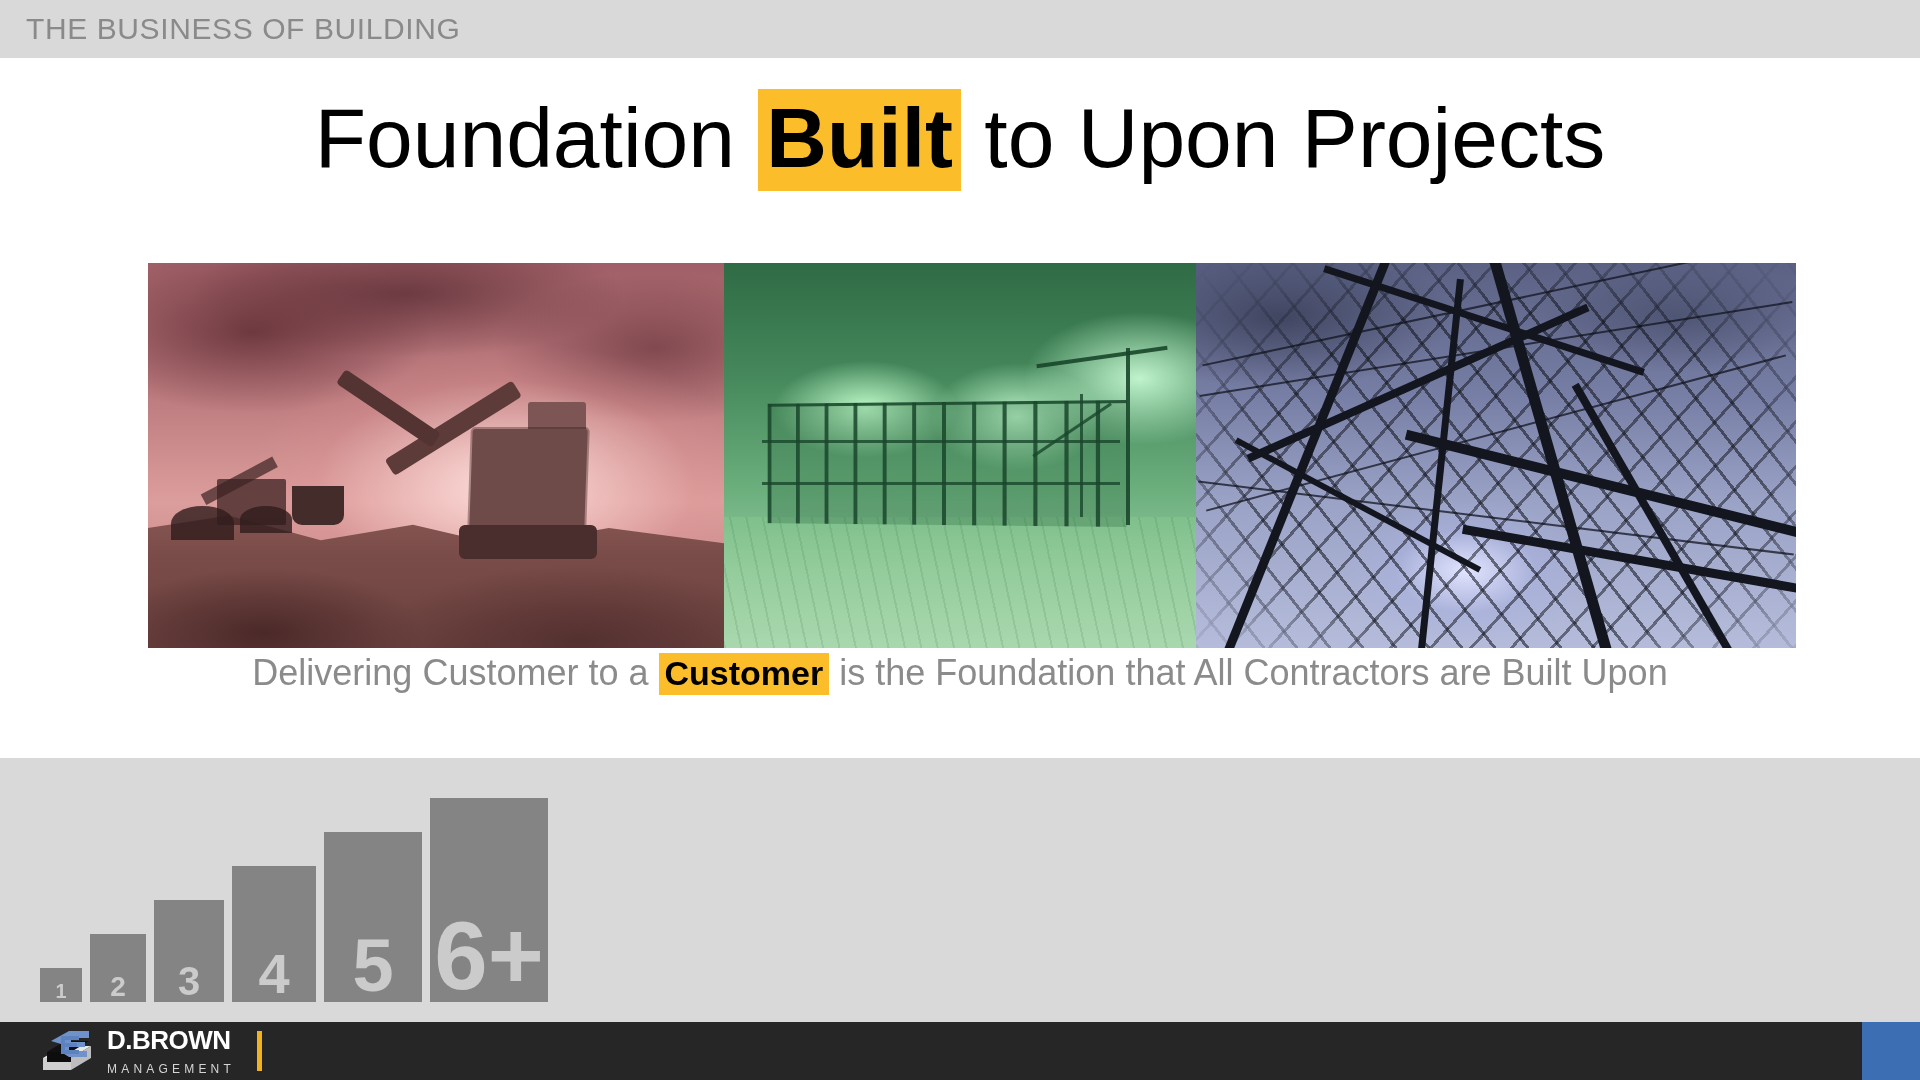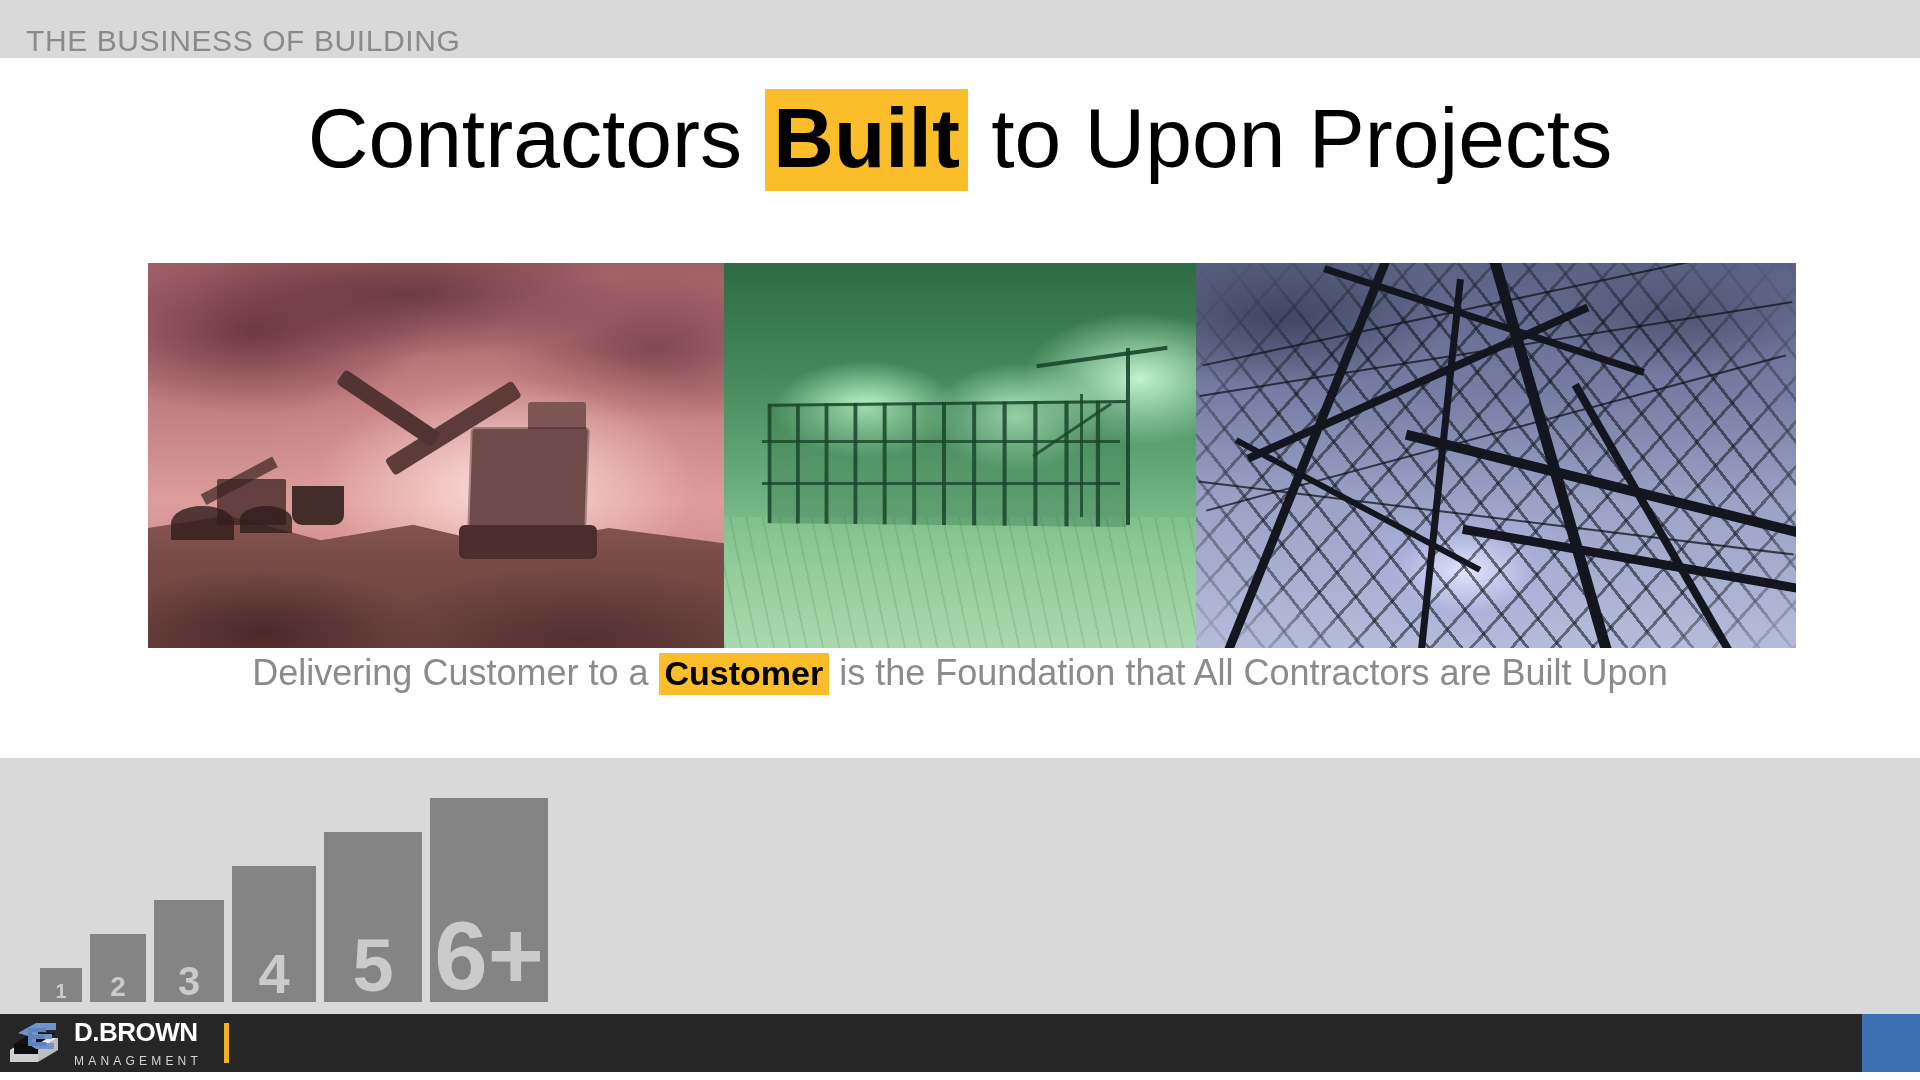--- a/index.html
+++ b/index.html
@@ -8,21 +8,21 @@
     background:#ffffff;
     font-family:"Liberation Sans", sans-serif;
     overflow:hidden;
     position:relative;
   }
 
   
   .eyebrow-band{
     position:absolute; left:0; top:0; width:1920px; height:58px;
     background:#d9d9d9;
-    display:flex; align-items:flex-end;
+    display:flex; align-items:center;
   }
   .eyebrow-text{
     margin-left:26px;
     font-size:30px;
     letter-spacing:0.6px;
     color:#8a8a8a;
     font-weight:400;
     white-space:nowrap;
   }
 
@@ -223,23 +223,23 @@
     display:flex; align-items:flex-end; justify-content:center;
     flex:0 0 auto;
   }
   .bar-label{
     color:#cbcbcb; font-weight:bold; line-height:.92;
     padding-bottom:2px;
   }
 
   
   .footer{
-    position:absolute; left:0; bottom:8px; width:1920px; height:58px;
+    position:absolute; left:0; bottom:0; width:1920px; height:58px;
     background:#262626;
-    display:flex; align-items:center;
+    display:flex; align-items:center;padding-left:33px;
   }
   .logo-mark{
     width:56px; height:46px; margin-left:6px; flex:0 0 auto; position:relative;
   }
   .brand{
     margin-left:12px; line-height:1; flex:0 0 auto;
   }
   .brand-name{
     color:#fff; font-weight:bold; font-size:26px; letter-spacing:-0.5px;
   }
@@ -263,21 +263,21 @@
   }
 </style>
 </head>
 <body>
 
 <div class="eyebrow-band">
   <div class="eyebrow-text">THE BUSINESS OF BUILDING</div>
 </div>
 
 <div class="title-row">
-  <span>Contractors </span><span class="hl-amber">Built</span><span> to Upon Projects</span>
+  <span>Foundation </span><span class="hl-amber">Built</span><span> to Upon Projects</span>
 </div>
 
 <div class="photo-strip">
 
   <div class="panel panel-red">
     <div class="sky"></div>
     <div class="ground"></div>
     <div class="exc-far-arm"></div>
     <div class="exc-far"></div>
     <div class="tree" style="left:4%;"></div>

